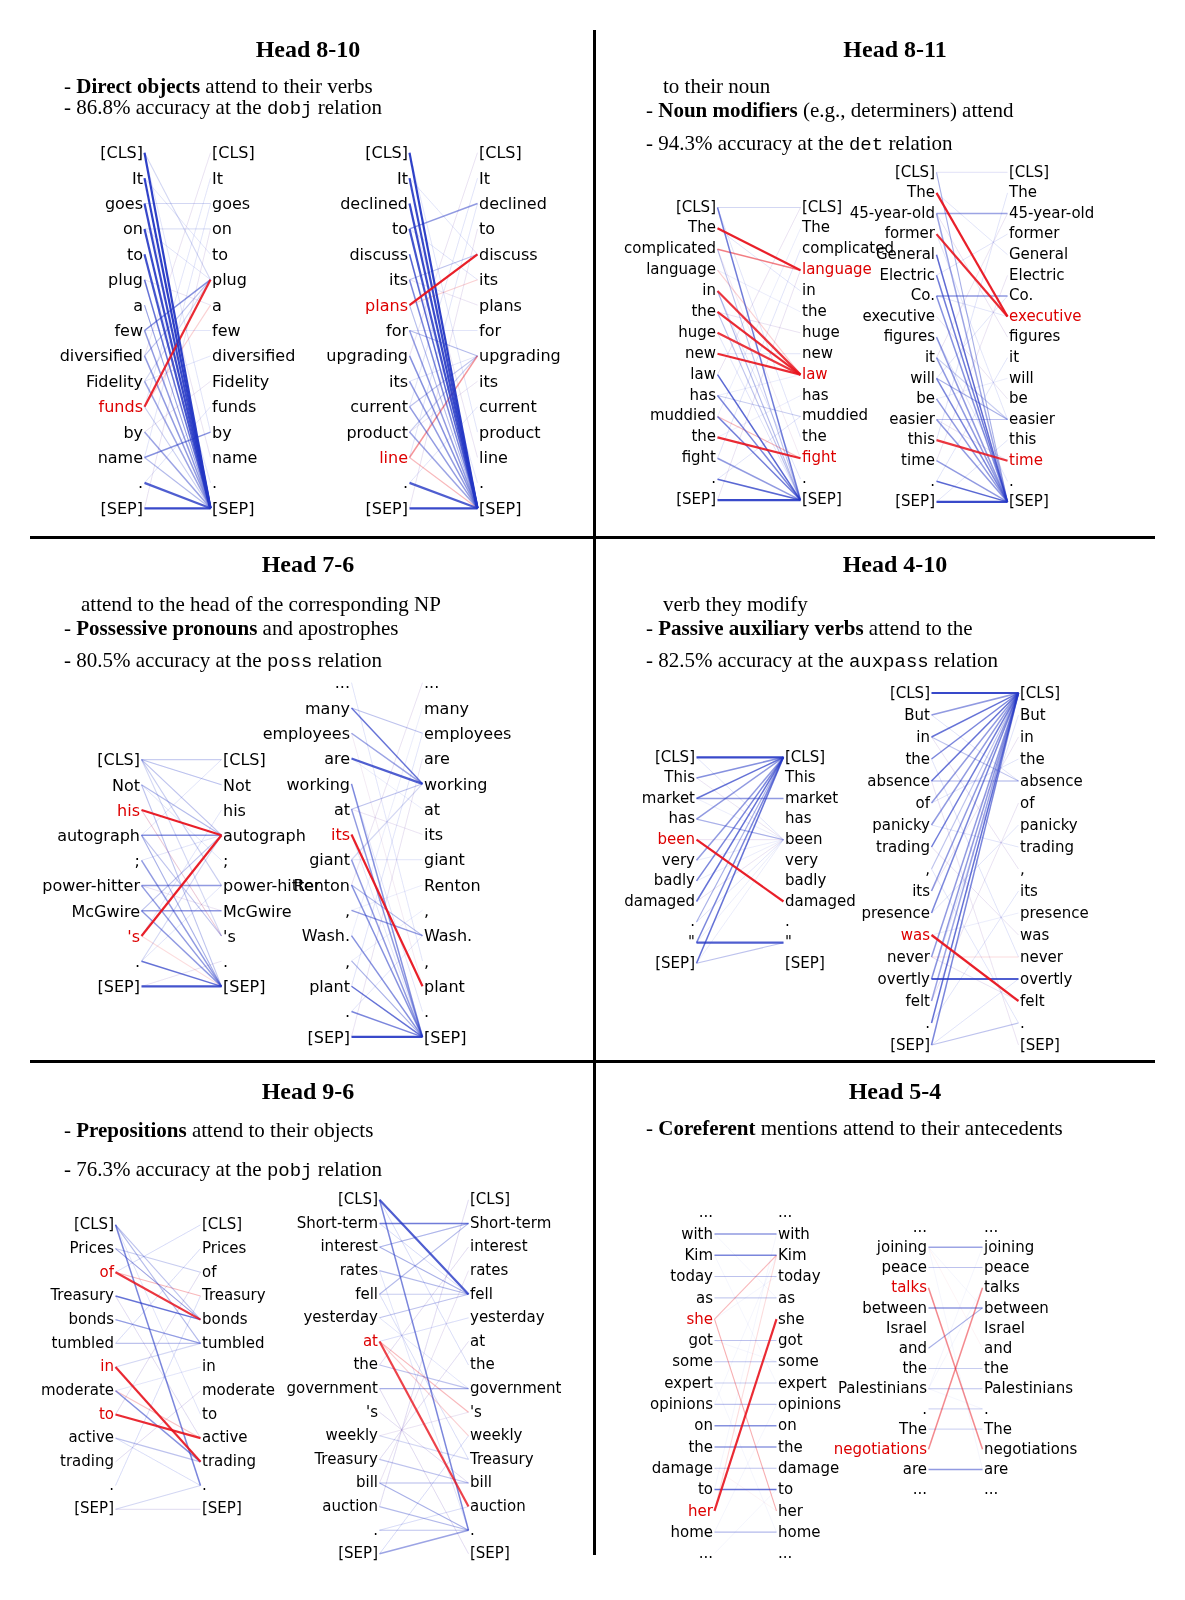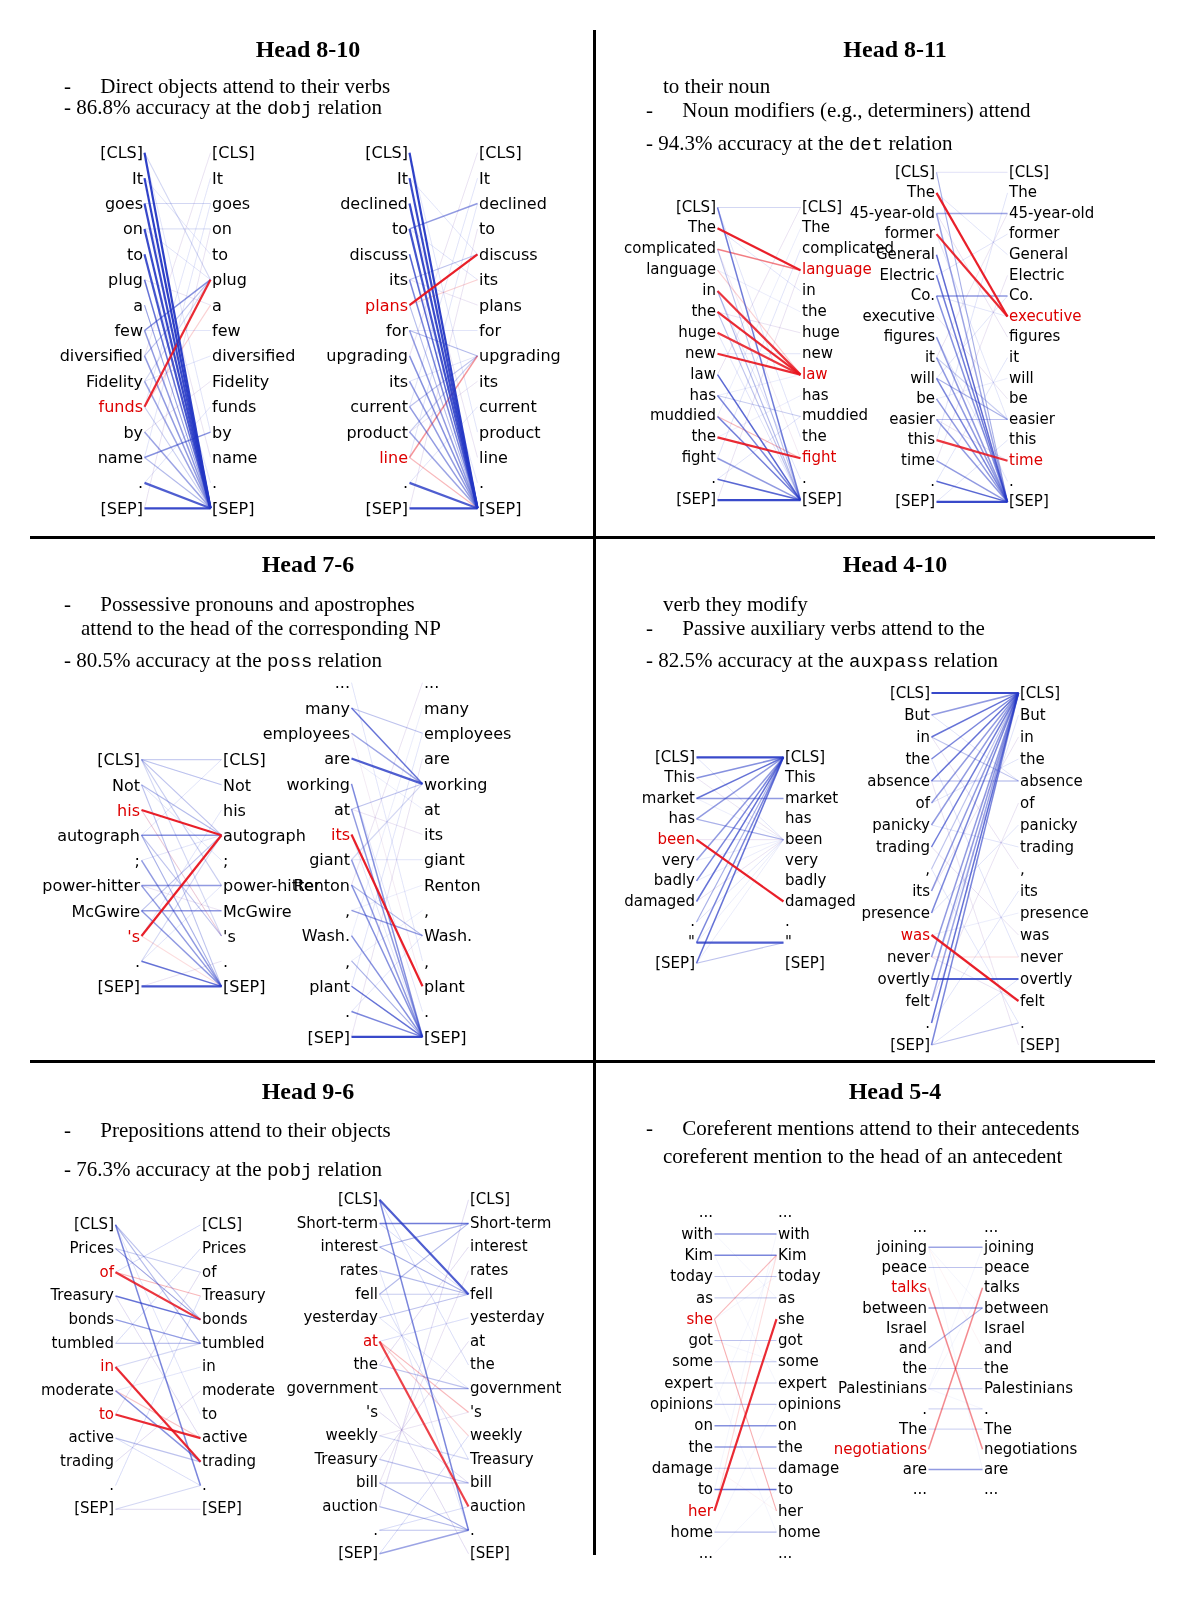--- a/index.html
+++ b/index.html
@@ -9,21 +9,21 @@
   .hline{position:absolute;background:#000;height:3px;}
   .panel{position:absolute;}
   .panel-title{position:absolute;margin:0;width:592px;text-align:center;
         font-family:"Liberation Serif",serif;font-weight:bold;font-size:24px;color:#000;}
   .bullets{position:absolute;left:0;top:0;}
   .bullet{position:absolute;font-family:"Liberation Serif",serif;font-size:21px;
         line-height:24px;color:#000;}
   .bl{white-space:nowrap;}
   .bl.first::before{content:"- ";}
   .bl.cont{padding-left:17px;}
-  .seg-b{font-weight:normal;margin-left:24px;}
+  .seg-b{font-weight:bold;}
   .seg-m{font-family:"Liberation Mono",monospace;font-size:19px;}
   .tok-col{position:absolute;}
   .tok{white-space:nowrap;overflow:visible;color:#000;}
   .tok.red{color:#dd0000;}
   .viz-svg{position:absolute;overflow:visible;}
 </style>
 </head>
 <body>
 
 <div class="page">
@@ -472,22 +472,22 @@
           <div class="tok red" style="height: 20.6px; line-height: 20.6px; font-size: 15px; text-align: left;">time</div>
           <div class="tok" style="height: 20.6px; line-height: 20.6px; font-size: 15px; text-align: left;">.</div>
           <div class="tok" style="height: 20.6px; line-height: 20.6px; font-size: 15px; text-align: left;">[SEP]</div>
         </div>
       </div>
   </section>
   <section class="panel" id="panel-2" style="left:0;top:538px;width:577px;height:524px;">
     <h2 class="panel-title" style="top: 13px; left: 12px;">Head 7-6</h2>
     <div class="bullets">
         <div class="bullet" style="left: 64px; top: 54px;">
+          <div class="bl cont"><span class="seg-n">attend to the head of the corresponding NP</span></div>
           <div class="bl first"><span class="seg-b">Possessive pronouns</span><span class="seg-n"> and apostrophes</span></div>
-          <div class="bl cont"><span class="seg-n">attend to the head of the corresponding NP</span></div>
         </div>
         <div class="bullet" style="left: 64px; top: 110px;">
           <div class="bl first"><span class="seg-n">80.5% accuracy at the </span><span class="seg-m">poss</span><span class="seg-n"> relation</span></div>
         </div>
       </div>
     <div class="vizzes">
         <svg class="viz-svg" width="83" height="252" style="left: 140px; top: 209.4px;">
           <line x1="1.5" y1="37.8" x2="81.5" y2="113.39999999999999" stroke="#5566dd" stroke-opacity="0.06" stroke-width="1"></line>
           <line x1="1.5" y1="214.2" x2="81.5" y2="138.6" stroke="#5566dd" stroke-opacity="0.06" stroke-width="1"></line>
           <line x1="1.5" y1="138.6" x2="81.5" y2="163.79999999999998" stroke="#5566dd" stroke-opacity="0.06" stroke-width="1"></line>
@@ -1090,21 +1090,20 @@
         </div>
       </div>
   </section>
   <section class="panel" id="panel-5" style="left:593px;top:1062px;width:592px;height:538px;">
     <h2 class="panel-title" style="top: 16px; left: 6px;">Head 5-4</h2>
     <div class="bullets">
         <div class="bullet" style="left: 53px; top: 54px;">
           <div class="bl first"><span class="seg-b">Coreferent</span><span class="seg-n"> mentions attend to their antecedents</span></div>
         </div>
         <div class="bullet" style="left: 53px; top: 82px;">
-          <div class="bl cont"><span class="seg-n">coreferent mention to the head of an antecedent</span></div>
         </div>
       </div>
     <div class="vizzes">
         <svg class="viz-svg" width="65" height="362.1" style="left: 120px; top: 140.35px;">
           <line x1="1.5" y1="31.950000000000003" x2="63.5" y2="95.85000000000001" stroke="#5566dd" stroke-opacity="0.06" stroke-width="1"></line>
           <line x1="1.5" y1="181.05" x2="63.5" y2="330.15" stroke="#5566dd" stroke-opacity="0.06" stroke-width="1"></line>
           <line x1="1.5" y1="330.15" x2="63.5" y2="202.35000000000002" stroke="#5566dd" stroke-opacity="0.06" stroke-width="1"></line>
           <line x1="1.5" y1="117.15" x2="63.5" y2="74.55000000000001" stroke="#5566dd" stroke-opacity="0.06" stroke-width="1"></line>
           <line x1="1.5" y1="266.25" x2="63.5" y2="308.84999999999997" stroke="#ee8899" stroke-opacity="0.09" stroke-width="1"></line>
           <line x1="1.5" y1="53.25" x2="63.5" y2="181.05" stroke="#5566dd" stroke-opacity="0.06" stroke-width="1"></line>

